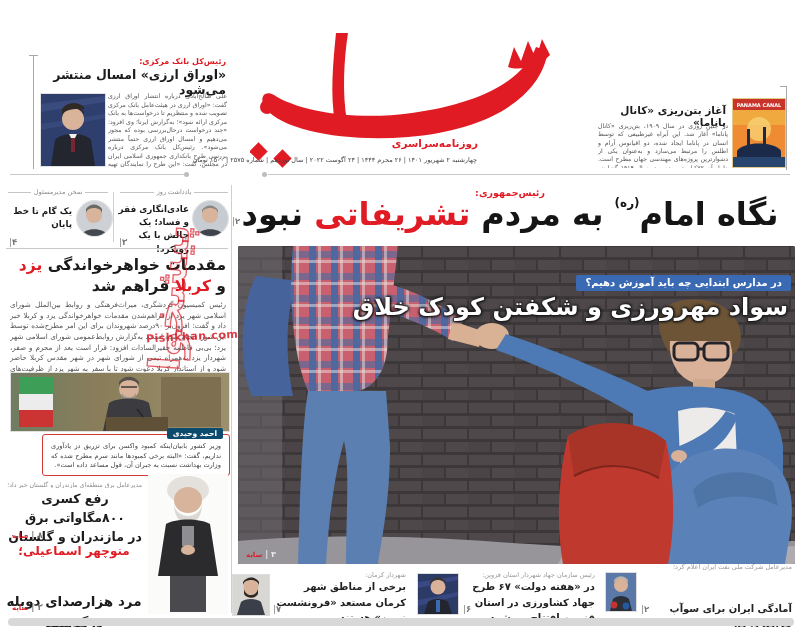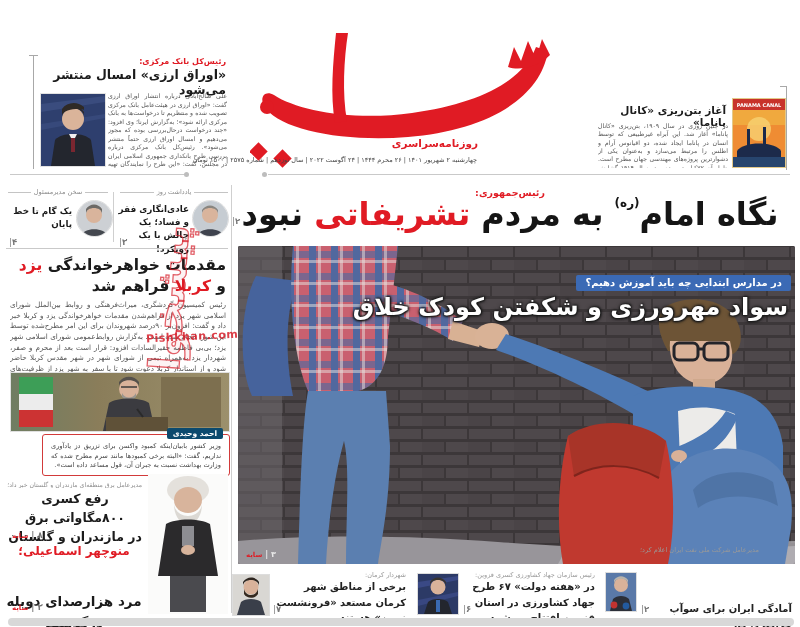--- a/index.html
+++ b/index.html
@@ -255,34 +255,34 @@
   </div>
 
   <svg class="abs" style="left:605px;top:572px;width:30px;height:38px;border:1px solid #ddd;" viewBox="0 0 30 38">
     <rect width="30" height="38" fill="#5a79a8"></rect>
     <circle cx="15" cy="12" r="7" fill="#d9b29a"></circle>
     <path d="M8,11 C8,4 22,4 22,11 L22,7 C18,2 12,2 8,7 Z" fill="#b9b4ac"></path>
     <path d="M4,38 L7,26 C11,22 19,22 23,26 L26,38 Z" fill="#2c2f38"></path>
     <circle cx="8" cy="32" r="3.4" fill="#c23330"></circle>
     <circle cx="20" cy="33" r="3.4" fill="#235a9e"></circle>
   </svg>
-  <div class="abs bottom-kicker" style="left:640px;top:546px;width:152px;text-align:left;">مدیرعامل شرکت ملی نفت ایران اعلام کرد؛</div>
+  <div class="abs bottom-kicker" style="left:640px;top:563px;width:152px;text-align:right;">مدیرعامل شرکت ملی نفت ایران اعلام کرد؛</div>
   <div class="abs bottom-title" style="left:640px;top:579px;width:152px;margin-top:22px;">آمادگی ایران برای سوآپ حداکثری گاز</div>
   <div class="abs pagemark" style="left:641px;top:604px;"><span>۲</span><span style="color:#999;">|</span></div>
 
   <svg class="abs" style="left:417px;top:573px;width:40px;height:40px;border:1px solid #ddd;" viewBox="0 0 40 40">
     <rect width="40" height="40" fill="#2c3a66"></rect>
     <path d="M0,8 L40,2 L40,6 L0,14 Z" fill="#44549a" opacity=".6"></path>
     <path d="M0,26 L40,18 L40,22 L0,32 Z" fill="#44549a" opacity=".5"></path>
     <circle cx="20" cy="13" r="7.5" fill="#d9b29a"></circle>
     <path d="M12,12 C12,4 28,4 28,12 L28,8 C24,2 16,2 12,8 Z" fill="#3a352f"></path>
     <path d="M6,40 L10,28 C14,24 26,24 30,28 L34,40 Z" fill="#23262e"></path>
     <rect x="18" y="26" width="4" height="12" fill="#3a6ab0"></rect>
   </svg>
-  <div class="abs bottom-kicker" style="left:462px;top:571px;width:133px;text-align:right;">رئیس سازمان جهاد کشاورزی کسری قزوین:</div>
+  <div class="abs bottom-kicker" style="left:462px;top:571px;width:133px;text-align:right;">رئیس سازمان جهاد شهردار استان قزوین:</div>
   <div class="abs bottom-title" style="left:462px;top:579px;width:133px;">در «هفته دولت» ۶۷ طرح جهاد کشاورزی در استان قزوین افتتاح می‌شود</div>
   <div class="abs pagemark" style="left:463px;top:604px;"><span>۶</span><span style="color:#999;">|</span></div>
 
   <svg class="abs" style="left:232px;top:574px;width:36px;height:40px;border:1px solid #ddd;" viewBox="0 0 36 40">
     <rect width="36" height="40" fill="#d9d7d3"></rect>
     <circle cx="18" cy="12" r="7.5" fill="#d9b29a"></circle>
     <path d="M10,11 C10,3 26,3 26,11 L26,7 C22,1 14,1 10,7 Z" fill="#2e2620"></path>
     <path d="M11,14 C13,22 23,22 25,14 L25,19 C22,24 14,24 11,19 Z" fill="#35291f"></path>
     <path d="M4,40 L8,27 C12,23 24,23 28,27 L32,40 Z" fill="#3a3f4a"></path>
   </svg>

